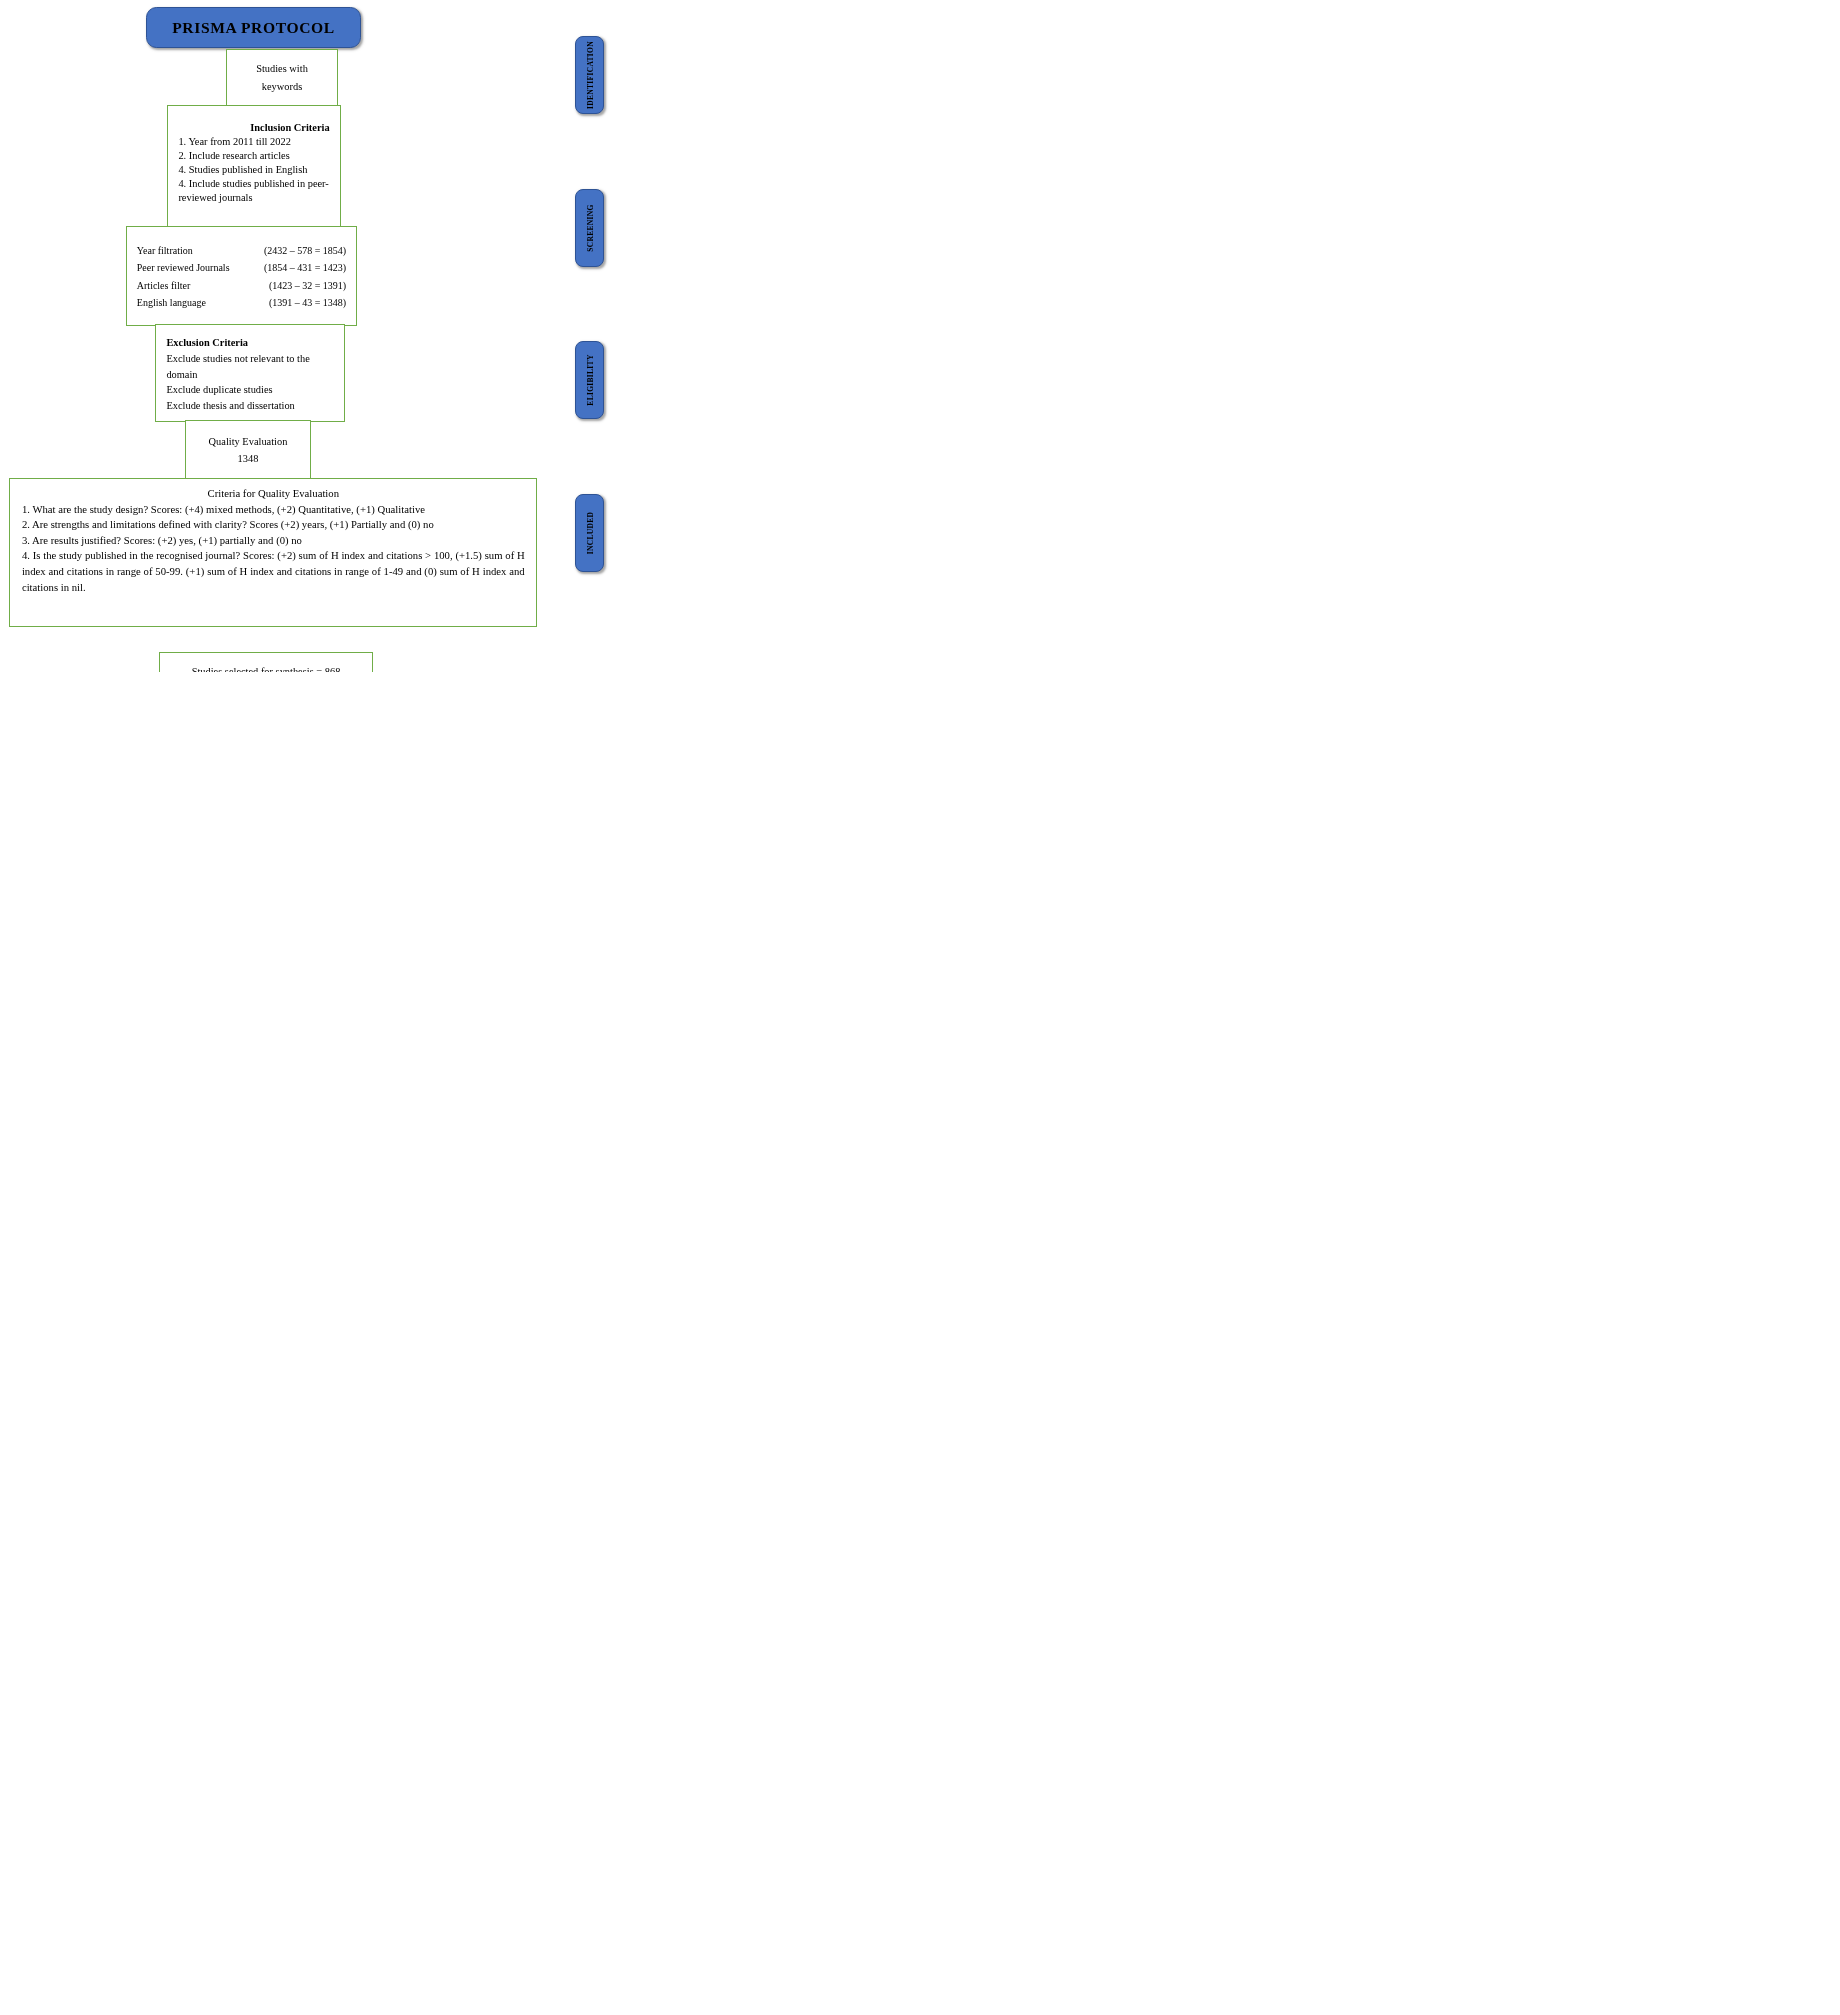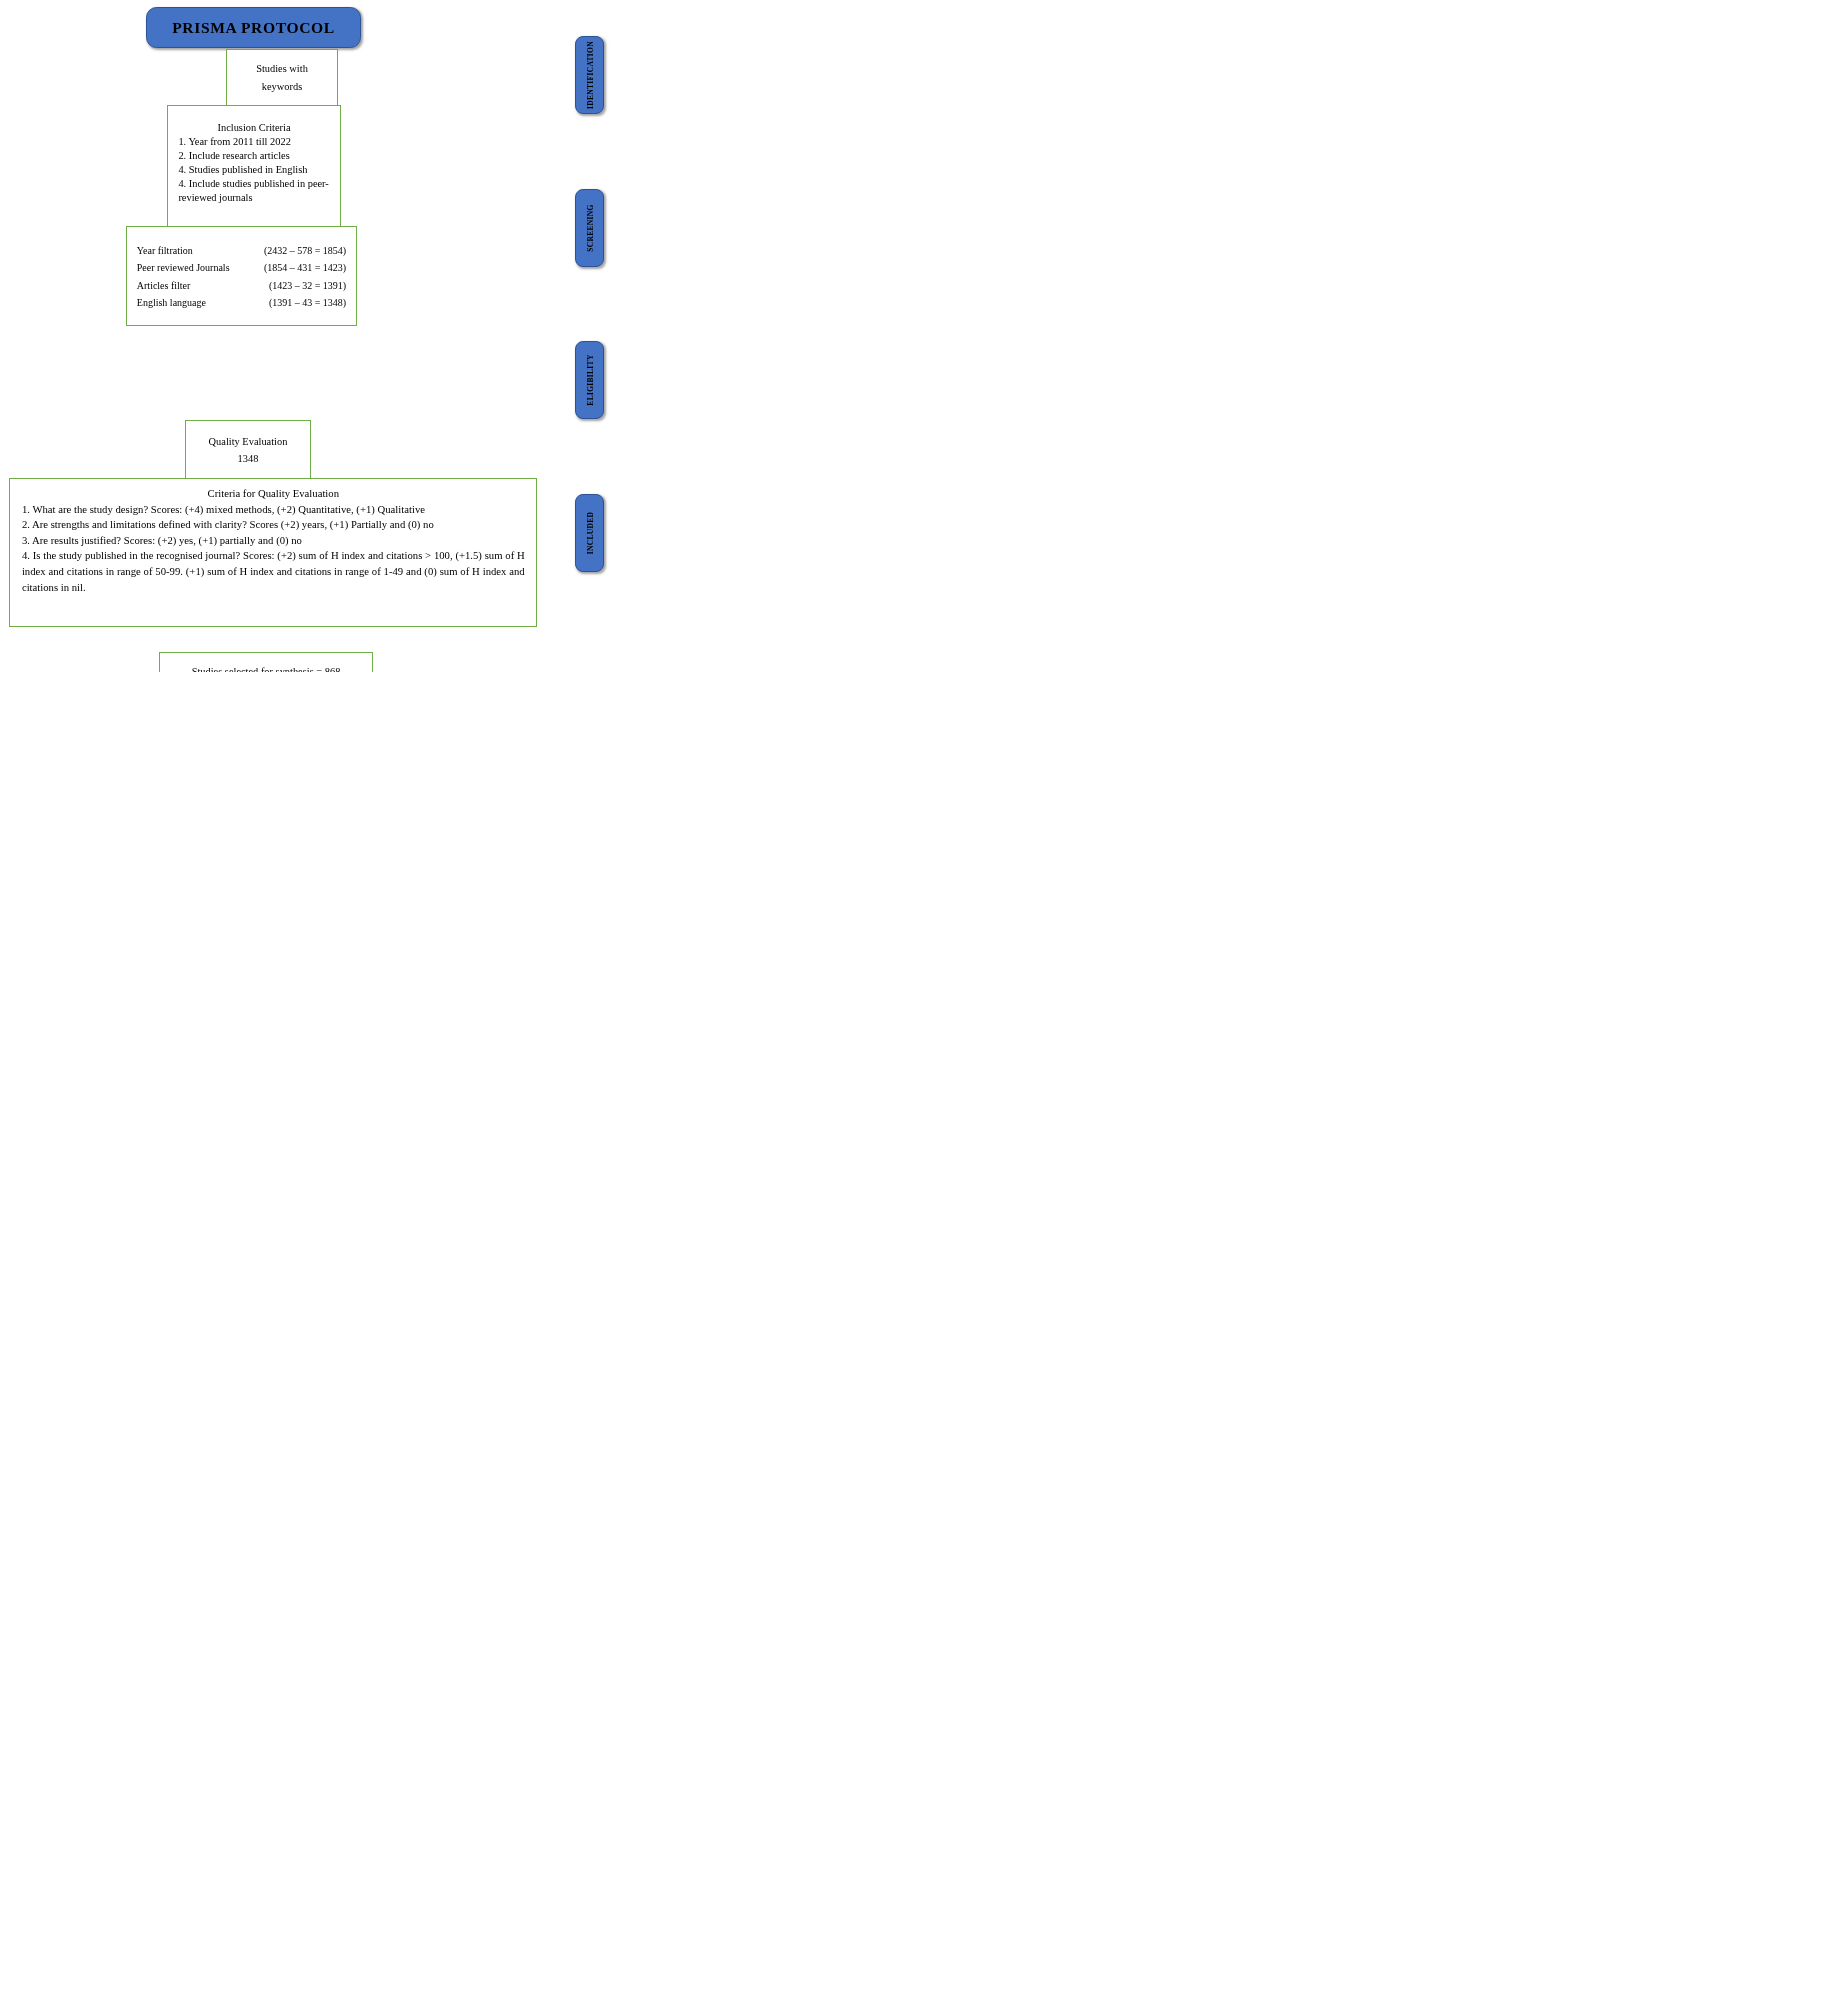--- a/index.html
+++ b/index.html
@@ -48,21 +48,21 @@
     font-size: 10.4px; line-height: 17.4px;
     padding: 0 17.4px;
   }
 
   
   .inclusion {
     left: 167px; top: 105px; width: 174px; height: 123px;
     padding: 15px 10.4px 0 10.4px;
     font-size: 10.4px; line-height: 14px;
   }
-  .inclusion .bx-title { text-align: center; font-weight: normal; }
+  .inclusion .bx-title { text-align: right; font-weight: bold; }
 
   
   .screening {
     left: 126px; top: 226px; width: 231px; height: 100px;
     padding: 15px 9.8px 0 9.8px;
     font-size: 10px; line-height: 17.4px;
   }
   .screening .row { display: flex; justify-content: space-between; white-space: nowrap; }
 
   
@@ -152,20 +152,26 @@
     <div class="row">
       <span>Articles filter</span>
       <span>(1423 – 32 = 1391)</span>
     </div>
     <div class="row">
       <span>English language</span>
       <span>(1391 – 43 = 1348)</span>
     </div>
   </div>
 
+  <div class="box green exclusion">
+    <div class="bx-title">Exclusion Criteria</div>
+    <div class="item">Exclude studies not relevant to the domain</div>
+    <div class="item">Exclude duplicate studies</div>
+    <div class="item">Exclude thesis and dissertation</div>
+  </div>
 
   <div class="box green quality">
     <div>Quality Evaluation</div>
     <div>1348</div>
   </div>
 
   <div class="box green criteria">
     <div class="bx-title">Criteria for Quality Evaluation</div>
     <div class="item">1. What are the study design? Scores: (+4) mixed methods, (+2) Quantitative, (+1) Qualitative</div>
     <div class="item">2. Are strengths and limitations defined with clarity? Scores (+2) years, (+1) Partially and (0) no</div>

